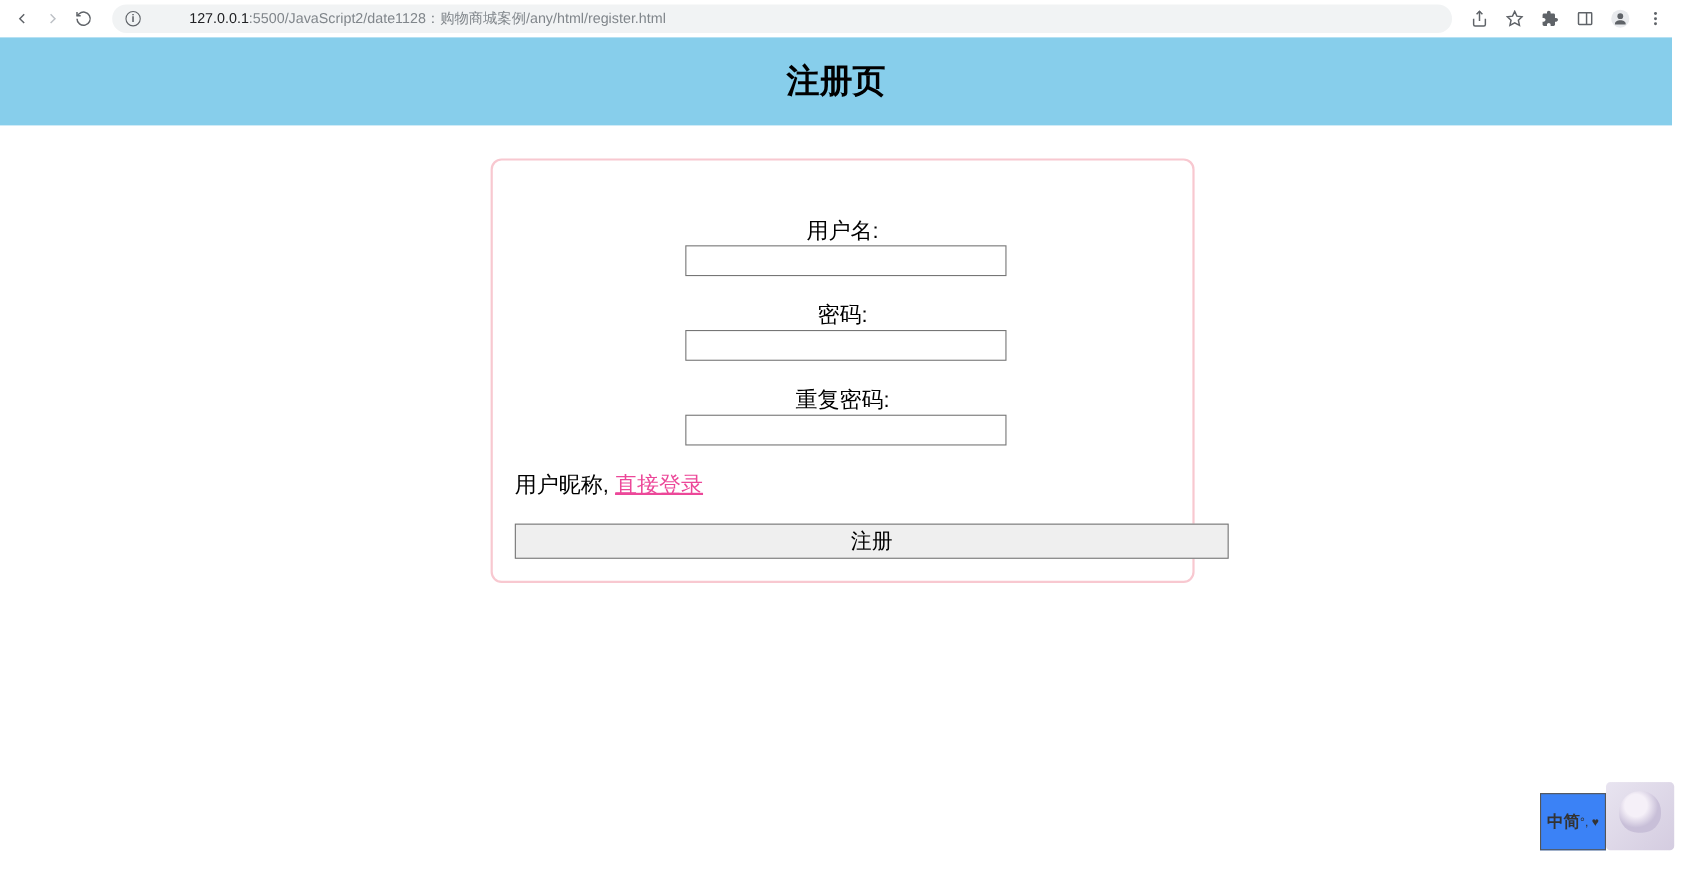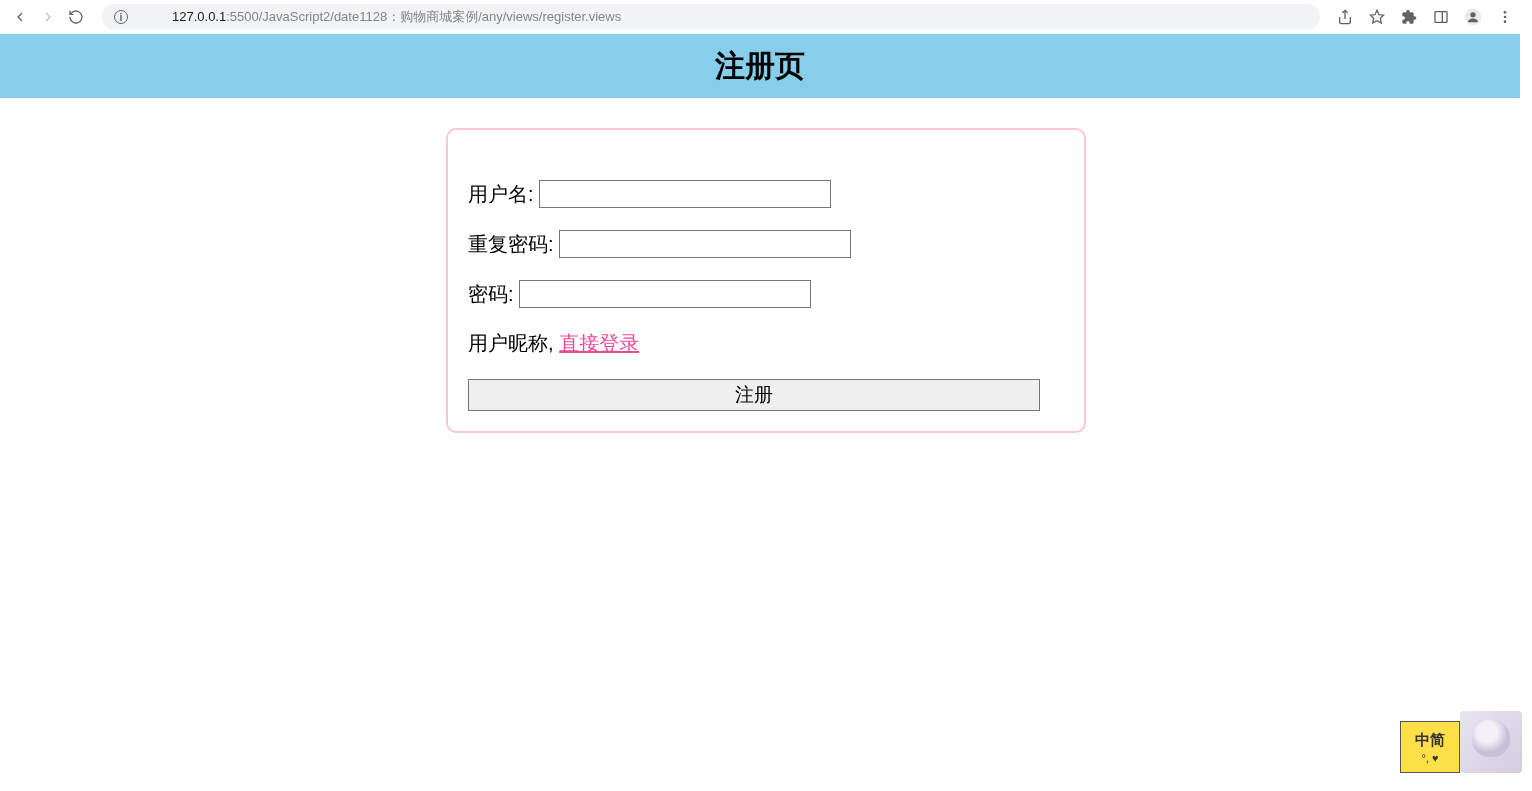--- a/index.html
+++ b/index.html
@@ -80,21 +80,21 @@
     .toolbar-icon {
       width: 18px;
       height: 18px;
       color: #5f6368;
       display: flex;
       align-items: center;
       justify-content: center;
     }
     .header-banner {
       background: #87ceeb;
-      height: 64px;
+      height: 80px;
       display: flex;
       align-items: center;
       justify-content: center;
       margin-right: 12px;
     }
     .header-title {
       font-size: 30px;
       font-weight: bold;
       color: #000;
     }
@@ -103,20 +103,21 @@
       margin: 30px auto 0;
       border: 2px solid #f8c8d0;
       border-radius: 10px;
       padding: 50px 20px 20px 20px;
     }
     .form-row {
       margin-bottom: 22px;
       font-size: 20px;
       display: flex;
       align-items: center;
+      flex-direction: column;
     }
     .form-label {
       color: #000;
     }
     .form-input {
       height: 28px;
       width: 292px;
       border: 1px solid #767676;
       margin-left: 5px;
       font-size: 16px;
@@ -125,43 +126,43 @@
     .login-link-row {
       font-size: 20px;
       margin-bottom: 22px;
     }
     .login-link {
       color: #ec4899;
       text-decoration: underline;
       cursor: pointer;
     }
     .submit-button {
-      width: 572px;
+      width: 649px;
       height: 32px;
       background: #efefef;
       border: 1px solid #767676;
       font-size: 19px;
       cursor: pointer;
       display: block;
     }
     .ime-widget {
       position: fixed;
       bottom: 18px;
       right: 10px;
       display: flex;
       align-items: flex-end;
       gap: 0;
     }
     .ime-box {
       width: 60px;
       height: 52px;
-      background: #fde047;
+      background: #3b82f6;
       border: 1px solid #555;
       display: flex;
-      flex-direction: column;
+      flex-direction: row;
       align-items: center;
       justify-content: center;
       font-size: 13px;
       color: #333;
     }
     .ime-box .top {
       font-size: 15px;
       font-weight: bold;
     }
     .ime-box .bottom {
@@ -202,21 +203,21 @@
       </svg>
   </div>
   <div class="reload-icon">
     <svg width="16" height="16" viewBox="0 0 24 24" fill="none" stroke="currentColor" stroke-width="2">
         <path d="M3 12a9 9 0 1 0 3-6.7L3 8"></path>
         <polyline points="3 3 3 8 8 8"></polyline>
       </svg>
   </div>
   <div class="address-bar">
     <span class="info-icon">i</span>
-    <span class="url-text"><span class="dark">127.0.0.1</span><span class="light">:5500/JavaScript2/date1128：购物商城案例/any/views/register.views</span></span>
+    <span class="url-text"><span class="dark">127.0.0.1</span><span class="light">:5500/JavaScript2/date1128：购物商城案例/any/html/register.html</span></span>
   </div>
   <div class="toolbar-icons">
     <div class="toolbar-icon">
       <svg width="16" height="16" viewBox="0 0 24 24" fill="none" stroke="currentColor" stroke-width="2">
           <path d="M4 12v8a2 2 0 0 0 2 2h12a2 2 0 0 0 2-2v-8"></path>
           <polyline points="16 6 12 2 8 6"></polyline>
           <line x1="12" y1="2" x2="12" y2="15"></line>
         </svg>
     </div>
     <div class="toolbar-icon">
@@ -255,25 +256,25 @@
 <div class="header-banner">
   <h1 class="header-title">注册页</h1>
 </div>
 
 <div class="form-container">
   <div class="form-row">
     <span class="form-label">用户名:</span>
     <input type="text" class="form-input" style="">
   </div>
   <div class="form-row">
+    <span class="form-label">密码:</span>
+    <input type="password" class="form-input" style="">
+  </div>
+  <div class="form-row">
     <span class="form-label">重复密码:</span>
-    <input type="password" class="form-input" style="">
-  </div>
-  <div class="form-row">
-    <span class="form-label">密码:</span>
     <input type="password" class="form-input" style="">
   </div>
   <div class="login-link-row">
     <span>用户昵称, </span><a class="login-link">直接登录</a>
   </div>
   <button class="submit-button">注册</button>
 </div>
 
 <div class="ime-widget">
   <div class="ime-box">

